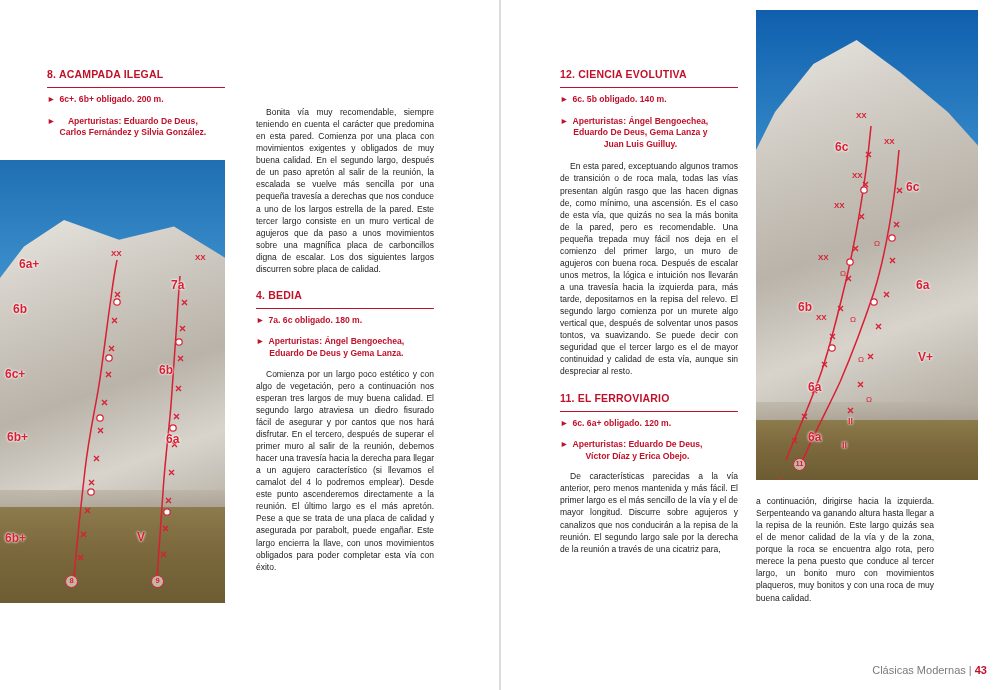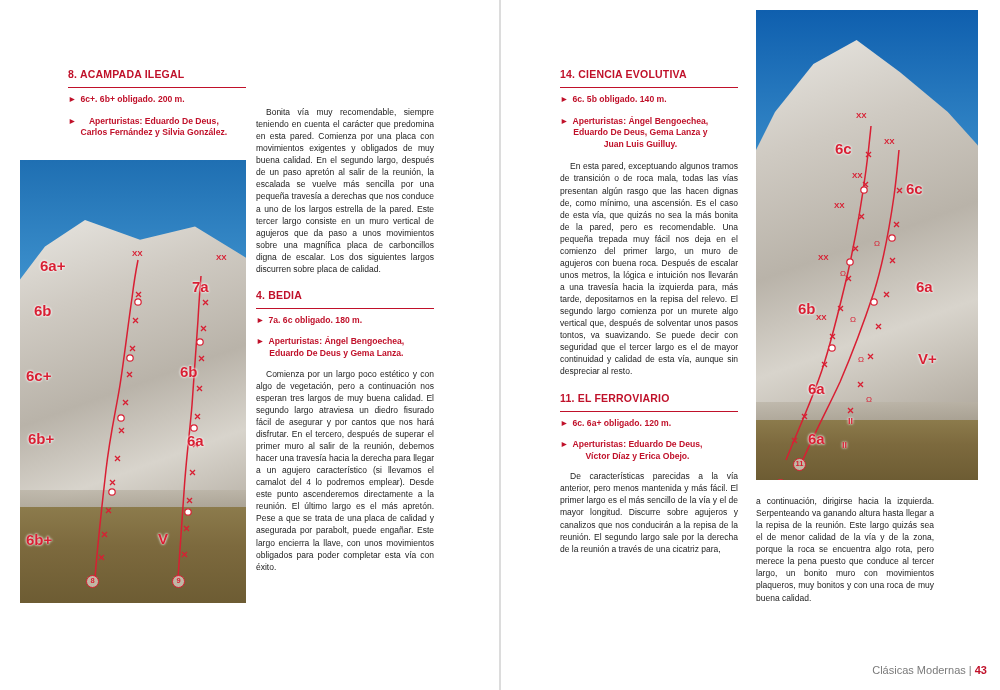--- a/index.html
+++ b/index.html
@@ -82,21 +82,21 @@
   .scree {
     position:absolute;
     background:linear-gradient(#b9b2a4,#8e8574);
   }
 
   svg.overlay { position:absolute; left:0; top:0; }
   .lbl {
     position:absolute;
     color:#d81f33;
     font-weight:bold;
-    font-size:15px;
+    font-size:12px;
     text-shadow:0 0 2px rgba(255,255,255,.95), 0 0 3px rgba(255,255,255,.9);
     white-space:nowrap;
   }
   .lbl.sm { font-size:9px; }
   .pitchnum {
     position:absolute;
     width:13px; height:13px;
     border:1.4px solid #d81f33;
     border-radius:50%;
     color:#d81f33;
@@ -115,21 +115,21 @@
   }
   .folio b { color:#c0112a; font-weight:bold; }
 </style>
 </head>
 <body>
 
 <div class="spread">
 
   <div class="page page-left">
 
-    <div class="col" style="left:68px; top:68px; width:178px;">
+    <div class="col" style="left:47px; top:68px; width:178px;">
 
       <div>
         <div class="route-title">8. ACAMPADA ILEGAL</div>
         <div class="rule-red"></div>
         <div class="meta">
           <span class="tri">►</span>
           <span class="mtext">6c+. 6b+ obligado. 200 m.</span>
         </div>
         <div class="meta meta-ap">
           <span class="tri">►</span>
@@ -225,21 +225,21 @@
     </div>
   </div>
 
   <div class="gutter"></div>
 
   <div class="page page-right">
 
     <div class="col" style="left:60px; top:68px; width:178px;">
 
       <div>
-        <div class="route-title">14. CIENCIA EVOLUTIVA</div>
+        <div class="route-title">12. CIENCIA EVOLUTIVA</div>
         <div class="rule-red"></div>
         <div class="meta">
           <span class="tri">►</span>
           <span class="mtext">6c. 5b obligado. 140 m.</span>
         </div>
         <div class="meta meta-ap">
           <span class="tri">►</span>
           <span class="mtext">
             <span>Aperturistas: Ángel Bengoechea,</span><br>
             <span>Eduardo De Deus, Gema Lanza y</span><br>

